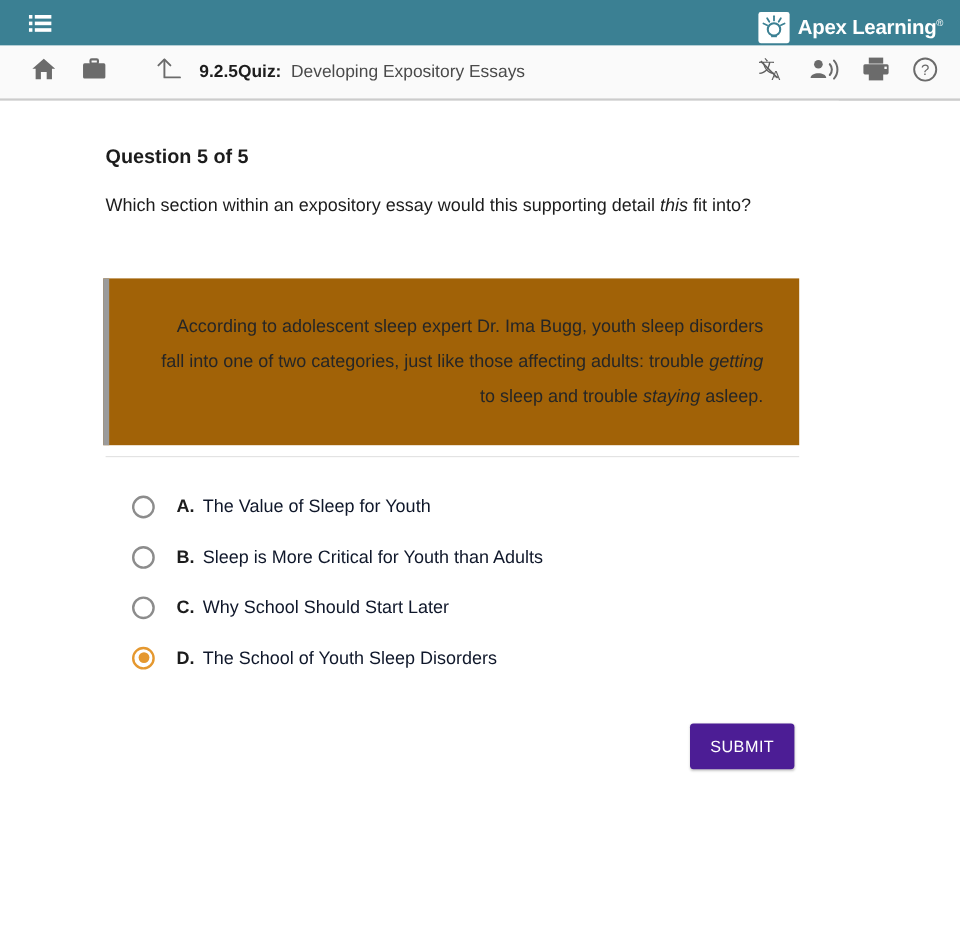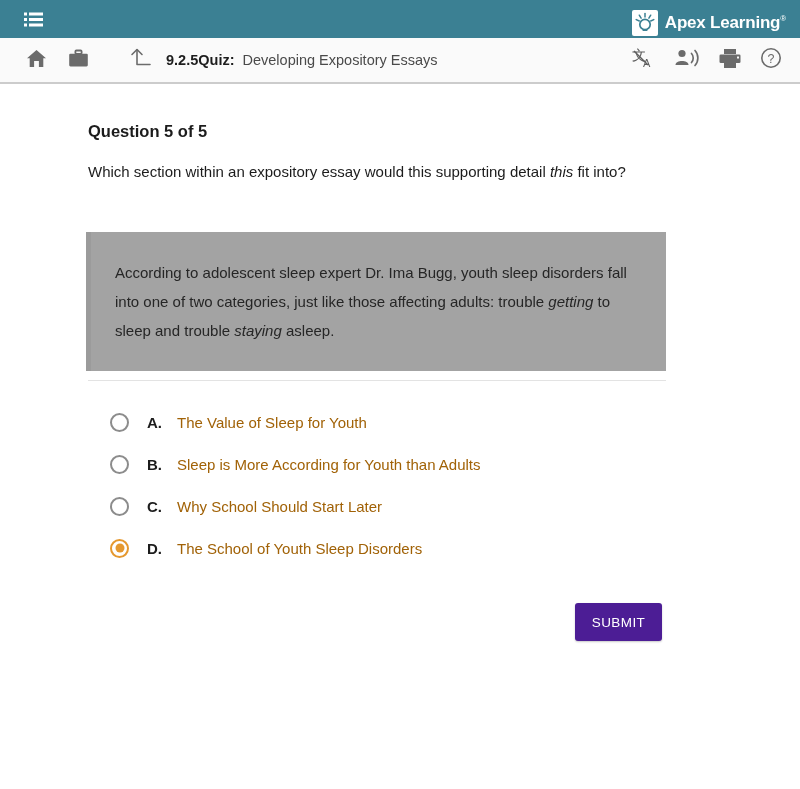--- a/index.html
+++ b/index.html
@@ -104,23 +104,24 @@
   .q-text {
     position: absolute; left: 88px; top: 75px;
     width: 580px;
     font-size: 15px; color: #1c1c1c; line-height: 25px;
   }
   .q-text i { font-style: italic; }
 
   .passage {
     position: absolute; left: 86px; top: 148px;
     width: 580px;
-    background: #a3a3a3;
+    background: #a16207;
     border-left: 5px solid #9b9b9b;
-    padding: 26px 30px 26px 24px;
+    padding: 26px 30px 26px 40px;
+    text-align: right;
   }
   .passage p {
     margin: 0;
     font-size: 15px;
     color: #262626;
     line-height: 29px;
   }
   .passage i { font-style: italic; }
 
   .hrule {
@@ -156,22 +157,22 @@
     transform: translate(-50%, -50%);
     width: 9px; height: 9px;
     border-radius: 50%;
     background: #e5982f;
   }
   .opt-letter {
     font-size: 15px; font-weight: bold; color: #1c1c1c;
     margin-left: 18px; width: 18px;
   }
   .opt-label {
-    font-size: 15px; color: #a16207;
-    margin-left: 12px; white-space: nowrap;
+    font-size: 15px; color: #0f172a;
+    margin-left: 4px; white-space: nowrap;
   }
 
   .submit-btn {
     position: absolute; left: 575px; top: 519px;
     width: 87px; height: 38px;
     background: #4c1d95;
     color: #ffffff;
     border: none;
     border-radius: 3px;
     font-family: "Liberation Sans", sans-serif;
@@ -302,21 +303,21 @@
 
   <div class="options">
     <div class="option">
       <span class="radio"></span>
       <span class="opt-letter">A.</span>
       <span class="opt-label">The Value of Sleep for Youth</span>
     </div>
     <div class="option">
       <span class="radio"></span>
       <span class="opt-letter">B.</span>
-      <span class="opt-label">Sleep is More According for Youth than Adults</span>
+      <span class="opt-label">Sleep is More Critical for Youth than Adults</span>
     </div>
     <div class="option">
       <span class="radio"></span>
       <span class="opt-letter">C.</span>
       <span class="opt-label">Why School Should Start Later</span>
     </div>
     <div class="option selected">
       <span class="radio"></span>
       <span class="opt-letter">D.</span>
       <span class="opt-label">The School of Youth Sleep Disorders</span>

